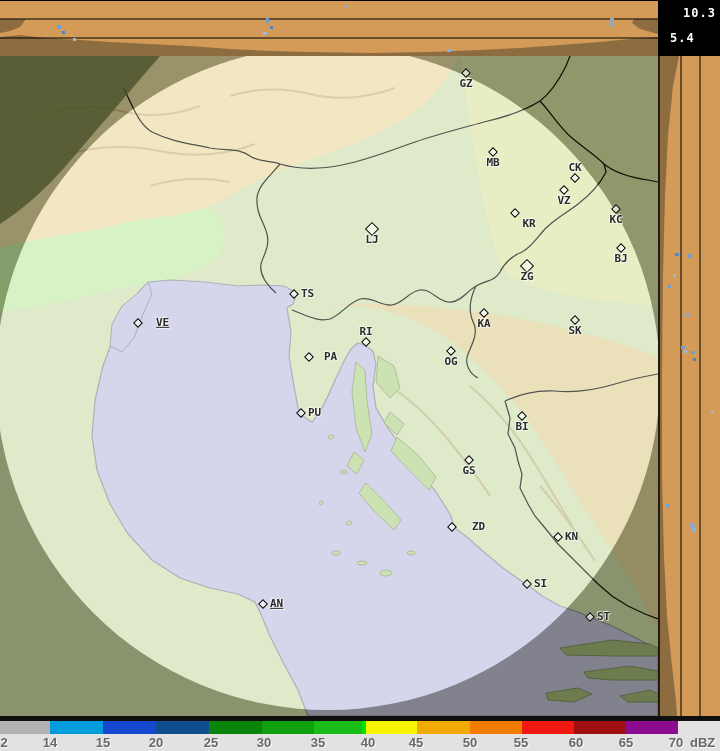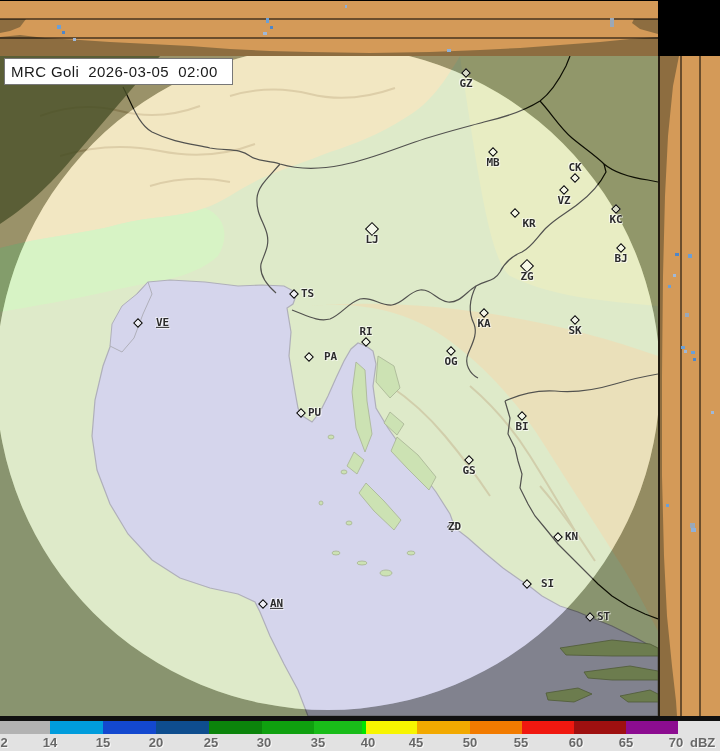--- a/index.html
+++ b/index.html
@@ -69,20 +69,24 @@
       <span class="speck" style="left: 62px; top: 30px; width: 3px; height: 3px; background: rgb(79, 134, 200);"></span>
       <span class="speck" style="left: 73px; top: 37px; width: 3px; height: 3px; background: rgb(159, 184, 216);"></span>
       <span class="speck" style="left: 266px; top: 17px; width: 3px; height: 5px; background: rgb(107, 159, 214);"></span>
       <span class="speck" style="left: 270px; top: 25px; width: 3px; height: 3px; background: rgb(79, 134, 200);"></span>
       <span class="speck" style="left: 263px; top: 31px; width: 4px; height: 3px; background: rgb(159, 184, 216);"></span>
       <span class="speck" style="left: 447px; top: 48px; width: 4px; height: 3px; background: rgb(143, 176, 216);"></span>
       <span class="speck" style="left: 610px; top: 17px; width: 4px; height: 9px; background: rgb(154, 168, 184);"></span>
       <span class="speck" style="left: 345px; top: 4px; width: 2px; height: 3px; background: rgb(143, 176, 216);"></span>
     </div>
 
+  <div id="scale-box">
+    <span class="val v-upper">10.3</span>
+    <span class="val v-lower">5.4</span>
+  </div>
 
   <div id="right-profile">
     <svg width="62" height="660" viewBox="0 0 62 660">
       <rect x="0" y="0" width="62" height="660" fill="#d49a58"></rect>
       <path d="M0,0 L21,0 L15,30 L10,80 L7,140 L5,220 L4,320 L4,420 L6,500 L9,560 L14,610 L18,645 L19,660 L0,660 Z" fill="#8d6d40"></path>
       <line x1="1" y1="0" x2="1" y2="660" stroke="#000" stroke-width="1.5"></line>
       <line x1="23" y1="0" x2="23" y2="660" stroke="#000" stroke-width="1"></line>
       <line x1="42" y1="0" x2="42" y2="660" stroke="#000" stroke-width="1"></line>
     </svg>
   <span class="speck" style="left: 17px; top: 197px; width: 4px; height: 3px; background: rgb(79, 134, 200);"></span>
@@ -163,23 +167,20 @@
       </g>
 
       <path d="M0,0 L160,0 C130,35 100,70 70,105 C45,135 20,155 0,168 Z" fill="#667040" opacity="0.8"></path>
 
       <path d="M0,0 H658 V660 H0 Z M-4,322 a332,332 0 1,0 664,0 a332,332 0 1,0 -664,0 Z" fill="rgba(33,36,8,0.40)" fill-rule="evenodd"></path>
 
       <circle cx="328" cy="322" r="332" fill="rgba(255,255,246,0.32)"></circle>
     </svg>
   </div>
 
-  <div id="title-box">
-    <span>MRC Goli  2026-03-05  02:00</span>
-  </div>
 
   <div id="cities">
       <span class="diamond" style="left: 466px; top: 73px;"></span>
       <span class="city-label" style="left: 466px; top: 77px; transform: translateX(-50%);">GZ</span>
       <span class="diamond" style="left: 493px; top: 152px;"></span>
       <span class="city-label" style="left: 493px; top: 156px; transform: translateX(-50%);">MB</span>
       <span class="diamond" style="left: 575px; top: 178px;"></span>
       <span class="city-label" style="left: 575px; top: 161px; transform: translateX(-50%);">CK</span>
       <span class="diamond" style="left: 564px; top: 190px;"></span>
       <span class="city-label" style="left: 564px; top: 194px; transform: translateX(-50%);">VZ</span>
@@ -207,25 +208,25 @@
       <span class="city-label" style="left: 451px; top: 355px; transform: translateX(-50%);">OG</span>
       <span class="diamond" style="left: 309px; top: 357px;"></span>
       <span class="city-label" style="left: 316px; top: 357px; transform: translateY(-55%); margin-left: 8px;">PA</span>
       <span class="diamond" style="left: 301px; top: 413px;"></span>
       <span class="city-label" style="left: 308px; top: 413px; transform: translateY(-55%);">PU</span>
       <span class="diamond" style="left: 522px; top: 416px;"></span>
       <span class="city-label" style="left: 522px; top: 420px; transform: translateX(-50%);">BI</span>
       <span class="diamond" style="left: 469px; top: 460px;"></span>
       <span class="city-label" style="left: 469px; top: 464px; transform: translateX(-50%);">GS</span>
       <span class="diamond" style="left: 452px; top: 527px;"></span>
-      <span class="city-label" style="left: 448px; top: 527px; transform: translateY(-55%);">ZD</span>
+      <span class="city-label" style="left: 472px; top: 527px; transform: translateY(-55%);">ZD</span>
       <span class="diamond" style="left: 558px; top: 537px;"></span>
       <span class="city-label" style="left: 565px; top: 537px; transform: translateY(-55%);">KN</span>
       <span class="diamond" style="left: 527px; top: 584px;"></span>
-      <span class="city-label" style="left: 534px; top: 584px; transform: translateY(-55%); margin-left: 7px;">SI</span>
+      <span class="city-label" style="left: 534px; top: 584px; transform: translateY(-55%);">SI</span>
       <span class="diamond" style="left: 263px; top: 604px;"></span>
       <span class="city-label" style="left: 270px; top: 604px; transform: translateY(-55%); text-decoration: underline;">AN</span>
       <span class="diamond" style="left: 590px; top: 617px;"></span>
       <span class="city-label" style="left: 597px; top: 617px; transform: translateY(-55%);">ST</span>
     </div>
 
   <div id="colorbar">
     <div class="black-strip"></div>
     <div class="bar">
         <span class="seg" style="left: 0px; width: 50px; background: rgb(178, 178, 178);"></span>

